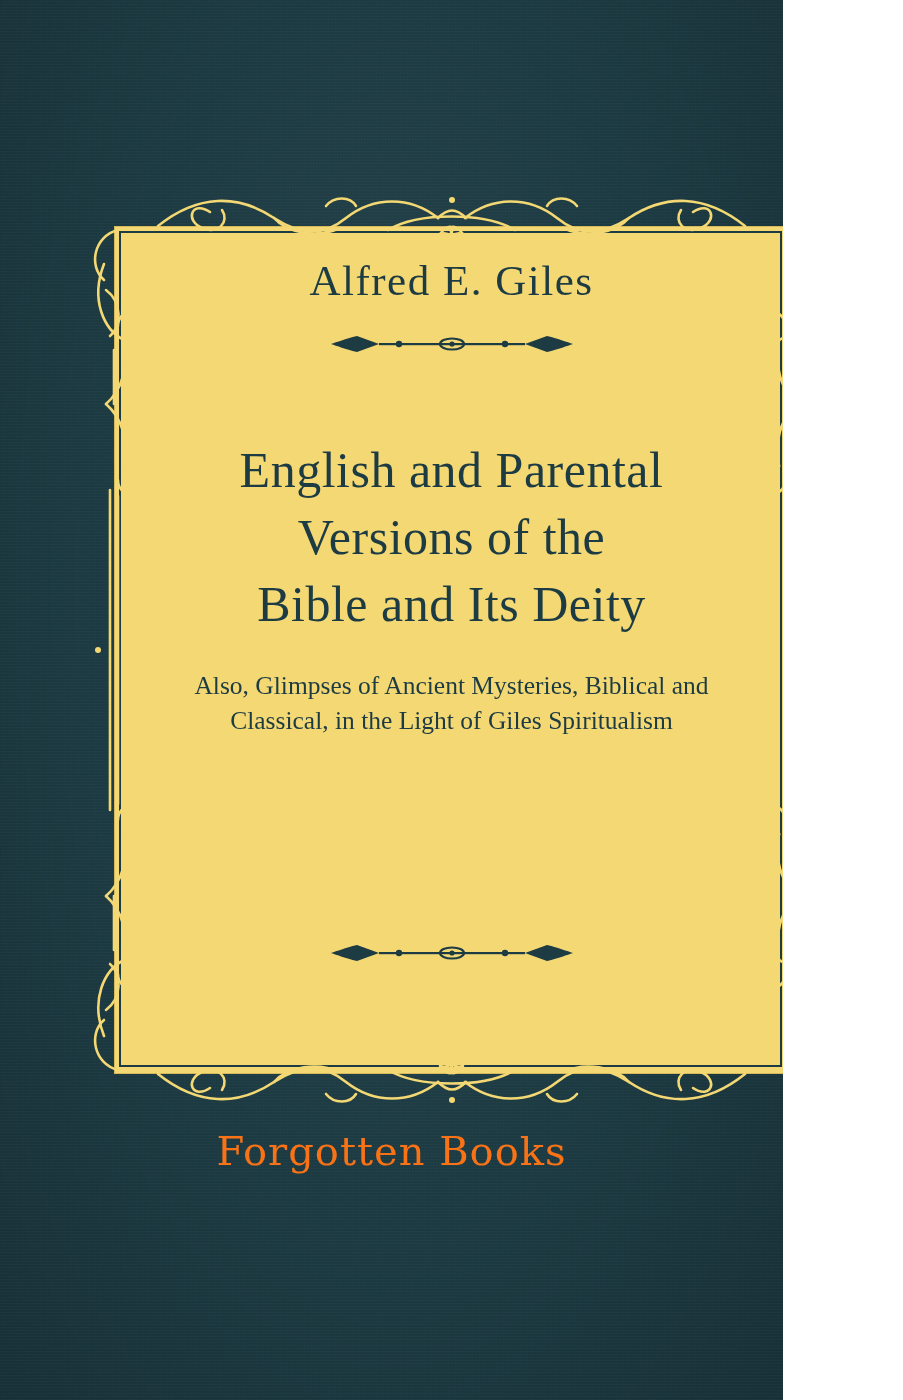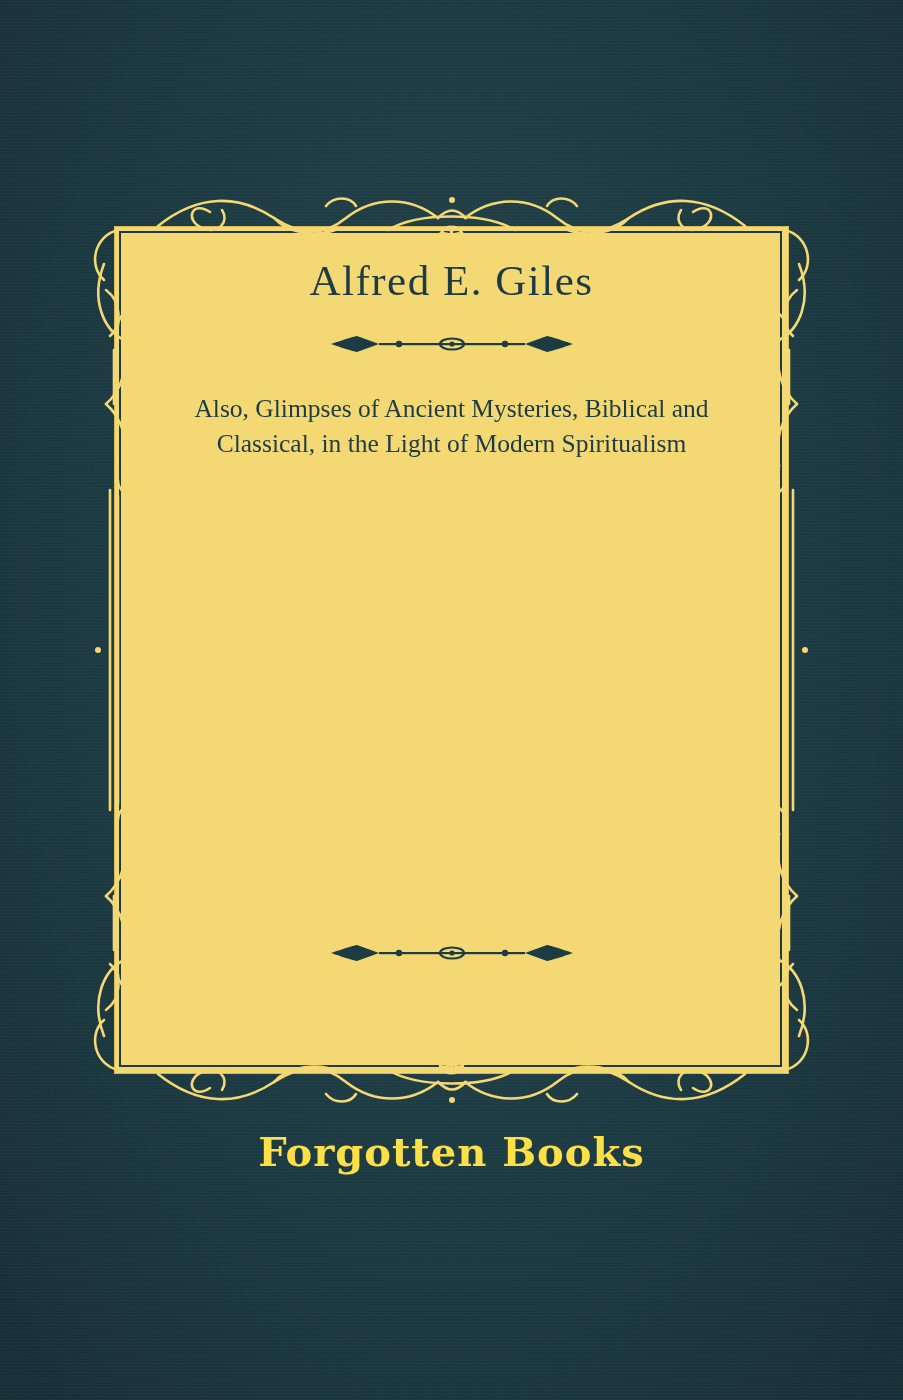--- a/index.html
+++ b/index.html
@@ -9,21 +9,21 @@
   }
   body {
     width: 903px;
     height: 1400px;
     overflow: hidden;
     font-family: "Liberation Serif", serif;
   }
 
   .book-cover {
     position: relative;
-    width: 903px;
+    width: 783px;
     height: 1400px;
     background: #1d3b43;
     overflow: hidden;
   }
 
   
   .cover-texture {
     position: absolute;
     inset: 0;
     background-image:
@@ -125,25 +125,25 @@
     height: 26px;
   }
 
   
   .publisher {
     position: absolute;
     left: 0;
     right: 0;
     top: 1128px;
     text-align: center;
-    color: #fde047;
+    color: #f97316;
     font-size: 40px;
     letter-spacing: 1px;
     font-family: "DejaVu Serif", serif;
-    font-weight: 700;
+    font-weight: 400;
   }
 </style>
 </head>
 <body>
 
 <div class="book-cover">
   <div class="cover-texture"></div>
 
   <div class="label-panel">
 
@@ -241,24 +241,29 @@
           <rect x="52" y="12" width="146" height="2.2" stroke="none"></rect>
           <path d="M52 13 L 30 5 C 18 8, 10 11, 4 13 C 10 15, 18 18, 30 21 Z" stroke="none"></path>
           <path d="M198 13 L 220 5 C 232 8, 240 11, 246 13 C 240 15, 232 18, 220 21 Z" stroke="none"></path>
           <ellipse cx="125" cy="13" rx="12" ry="5.5" fill="none" stroke-width="2.2"></ellipse>
           <circle cx="125" cy="13" r="2.6" stroke="none"></circle>
           <circle cx="72" cy="13" r="3.2" stroke="none"></circle>
           <circle cx="178" cy="13" r="3.2" stroke="none"></circle>
         </g>
       </svg>
 
+      <div class="title">
+        <div>English and Parental</div>
+        <div>Versions of the</div>
+        <div>Bible and Its Deity</div>
+      </div>
 
       <div class="subtitle">
         <div>Also, Glimpses of Ancient Mysteries, Biblical and</div>
-        <div>Classical, in the Light of Modern Spiritualism</div>
+        <div>Classical, in the Light of Giles Spiritualism</div>
       </div>
     </div>
 
     <svg class="divider-lower" viewBox="0 0 250 26" width="250" height="26" xmlns="http://www.w3.org/2000/svg">
       <g fill="#1d3b43" stroke="#1d3b43">
         <rect x="52" y="12" width="146" height="2.2" stroke="none"></rect>
         <path d="M52 13 L 30 5 C 18 8, 10 11, 4 13 C 10 15, 18 18, 30 21 Z" stroke="none"></path>
         <path d="M198 13 L 220 5 C 232 8, 240 11, 246 13 C 240 15, 232 18, 220 21 Z" stroke="none"></path>
         <ellipse cx="125" cy="13" rx="12" ry="5.5" fill="none" stroke-width="2.2"></ellipse>
         <circle cx="125" cy="13" r="2.6" stroke="none"></circle>

